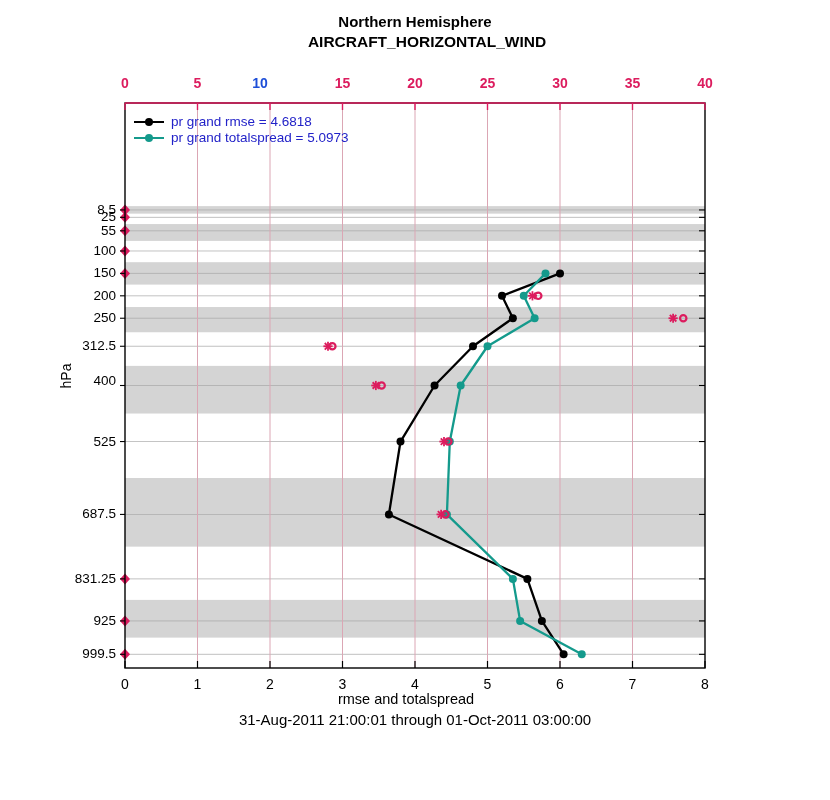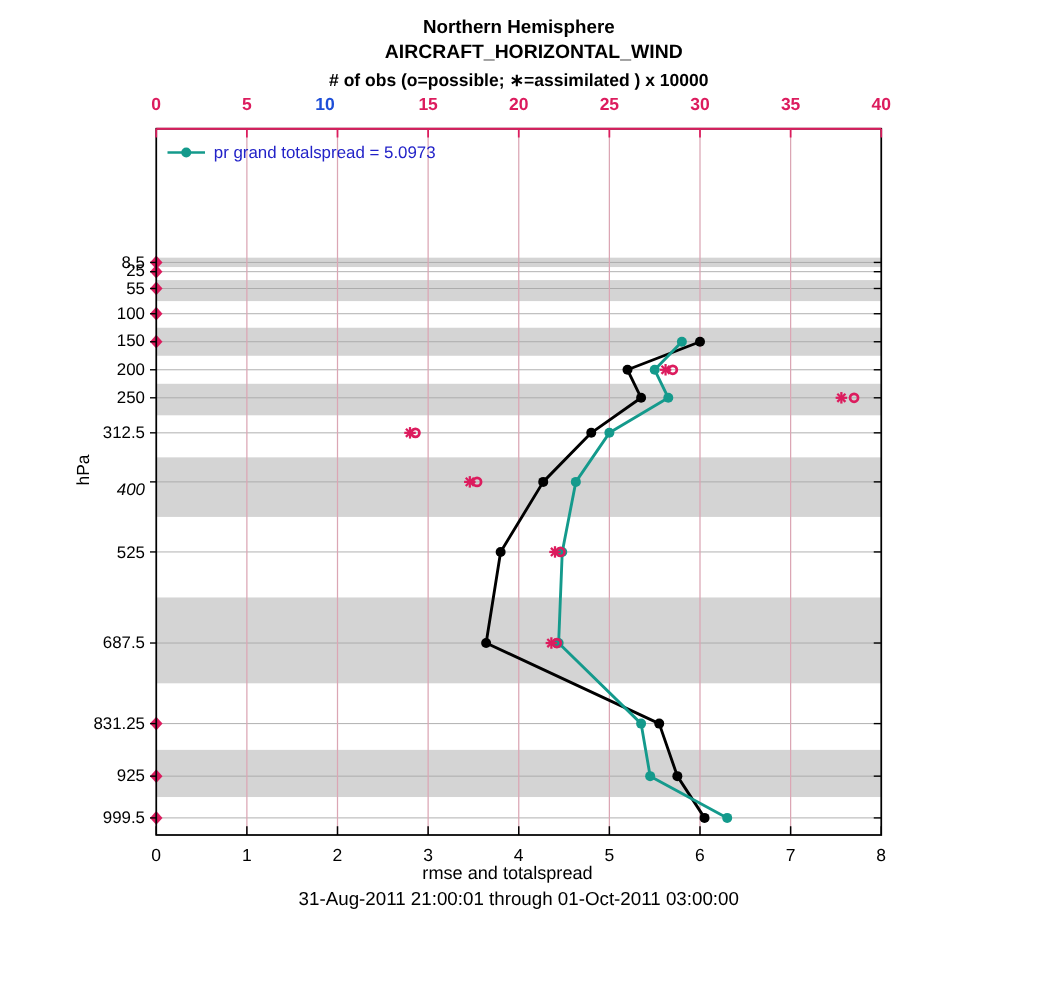--- a/index.html
+++ b/index.html
@@ -167,21 +167,20 @@
       <line x1="120" y1="578.8779761904761" x2="125" y2="578.8779761904761" stroke="#000000" stroke-width="1.1"></line>
       <line x1="699" y1="578.8779761904761" x2="705" y2="578.8779761904761" stroke="#000000" stroke-width="1.1"></line>
       <line x1="120" y1="620.9166666666666" x2="125" y2="620.9166666666666" stroke="#000000" stroke-width="1.1"></line>
       <line x1="699" y1="620.9166666666666" x2="705" y2="620.9166666666666" stroke="#000000" stroke-width="1.1"></line>
       <line x1="120" y1="654.3234126984127" x2="125" y2="654.3234126984127" stroke="#000000" stroke-width="1.1"></line>
       <line x1="699" y1="654.3234126984127" x2="705" y2="654.3234126984127" stroke="#000000" stroke-width="1.1"></line>
     </svg>
 
   <div id="title1" class="abs title-line">Northern Hemisphere</div>
   <div id="title2" class="abs title-line">AIRCRAFT_HORIZONTAL_WIND</div>
-  <div id="obs-axis-title" class="abs"># of obs (o=possible; ∗=assimilated ) x 10000</div>
 
   <div id="top-ticks" class="abs" style="left:0;top:75px;">
       <div class="tick-label top-tick-label" style="left: 105px; width: 40px; color: rgb(220, 28, 94);">0</div>
       <div class="tick-label top-tick-label" style="left: 177.5px; width: 40px; color: rgb(220, 28, 94);">5</div>
       <div class="tick-label top-tick-label" style="left: 240px; width: 40px; color: #1d4ed8;">10</div>
       <div class="tick-label top-tick-label" style="left: 322.5px; width: 40px; color: rgb(220, 28, 94);">15</div>
       <div class="tick-label top-tick-label" style="left: 395px; width: 40px; color: rgb(220, 28, 94);">20</div>
       <div class="tick-label top-tick-label" style="left: 467.5px; width: 40px; color: rgb(220, 28, 94);">25</div>
       <div class="tick-label top-tick-label" style="left: 540px; width: 40px; color: rgb(220, 28, 94);">30</div>
       <div class="tick-label top-tick-label" style="left: 612.5px; width: 40px; color: rgb(220, 28, 94);">35</div>
@@ -200,33 +199,40 @@
     </div>
   <div id="left-ticks" class="abs" style="left:0;top:0;">
       <div class="left-tick-label" style="top: 201.946px;">8.5</div>
       <div class="left-tick-label" style="top: 209.345px;">25</div>
       <div class="left-tick-label" style="top: 222.798px;">55</div>
       <div class="left-tick-label" style="top: 242.976px;">100</div>
       <div class="left-tick-label" style="top: 265.397px;">150</div>
       <div class="left-tick-label" style="top: 287.817px;">200</div>
       <div class="left-tick-label" style="top: 310.238px;">250</div>
       <div class="left-tick-label" style="top: 338.264px;">312.5</div>
-      <div class="left-tick-label" style="top: 384px; font-style: italic;">400</div>
+      <div class="left-tick-label" style="top: 373px;">400</div>
       <div class="left-tick-label" style="top: 433.552px;">525</div>
       <div class="left-tick-label" style="top: 506.419px;">687.5</div>
       <div class="left-tick-label" style="top: 570.878px;">831.25</div>
       <div class="left-tick-label" style="top: 612.917px;">925</div>
       <div class="left-tick-label" style="top: 646.323px;">999.5</div>
     </div>
 
   <div id="ylabel" class="abs">hPa</div>
   <div id="xlabel" class="abs">rmse and totalspread</div>
   <div id="date-line" class="abs">31-Aug-2011 21:00:01 through 01-Oct-2011 03:00:00</div>
 
   <div id="legend" class="abs">
+    <div class="legend-row">
+      <span class="legend-swatch">
+        <span class="legend-line" id="sw-line-0" style="background: rgb(0, 0, 0);"></span>
+          <span class="legend-dot" id="sw-dot-0" style="background: rgb(0, 0, 0);"></span>
+      </span>
+      <span class="legend-label" style="color: rgb(34, 34, 200);">pr grand rmse = 4.6818</span>
+    </div>
     <div class="legend-row">
       <span class="legend-swatch">
         <span class="legend-line" id="sw-line-1" style="background: rgb(20, 154, 140);"></span>
           <span class="legend-dot" id="sw-dot-1" style="background: rgb(20, 154, 140);"></span>
       </span>
       <span class="legend-label" style="color: rgb(34, 34, 200);">pr grand totalspread = 5.0973</span>
     </div>
   </div>
 
 </div>

